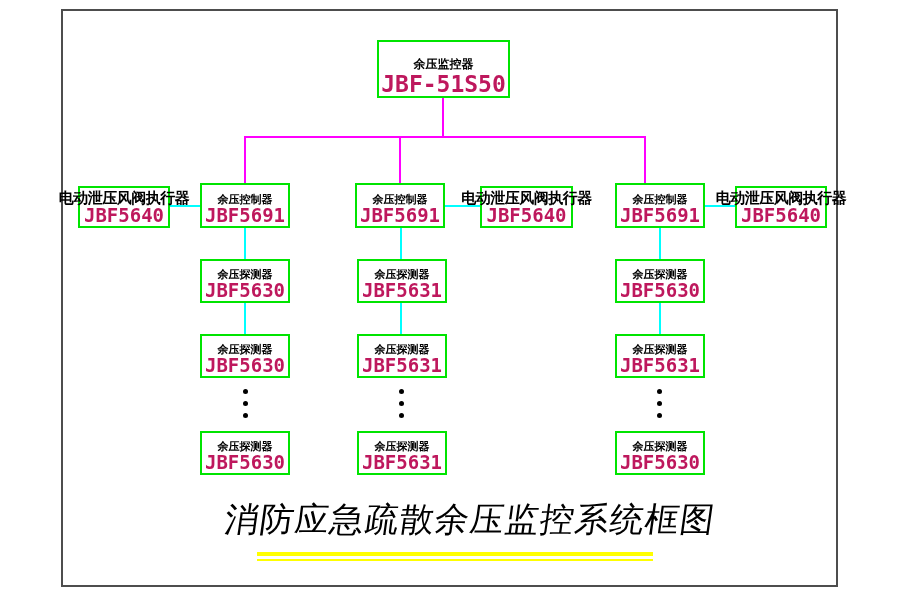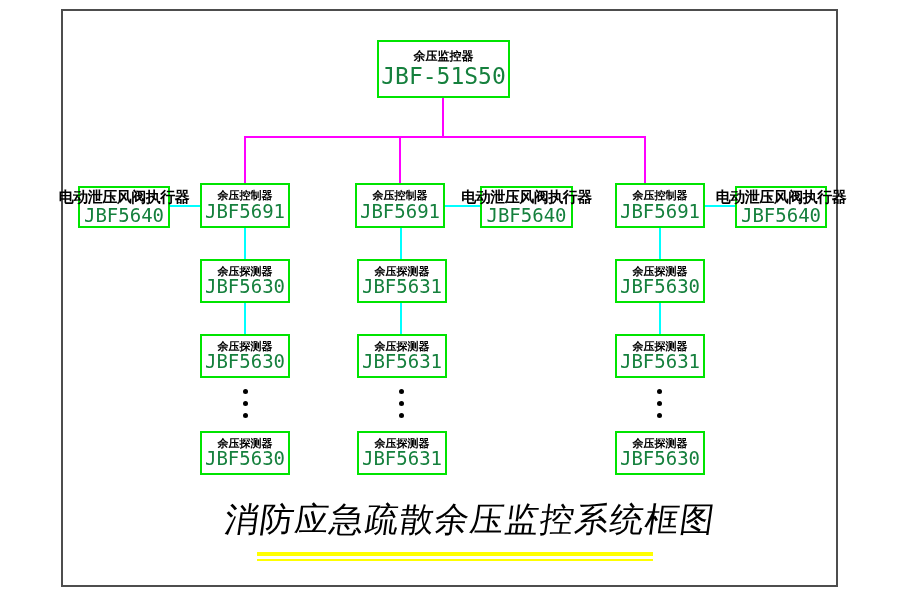--- a/index.html
+++ b/index.html
@@ -1,26 +1,26 @@
 <!DOCTYPE html>
 <html><head>
 <meta charset="utf-8">
 <style>
   html,body{margin:0;padding:0;background:#fff;}
   .canvas{position:relative;width:901px;height:598px;background:#fff;overflow:hidden;
           font-family:"Liberation Sans",sans-serif;}
   .frame{position:absolute;left:61px;top:9px;width:777px;height:578px;
          border:2px solid #4d4d4d;box-sizing:border-box;background:transparent;}
   .box{position:absolute;border:2px solid #00e400;background:#fff;box-sizing:border-box;
-       display:flex;flex-direction:column;align-items:center;justify-content:center;z-index:2;}
+       display:flex;flex-direction:column;align-items:center;justify-content:flex-end;z-index:2;}
   .cn{font-size:11px;font-weight:700;color:#000;line-height:1.15;white-space:nowrap;}
   .cn.small{font-size:15px;letter-spacing:-0.5px;}
   .cn.big{font-size:12px;}
-  .model{font-family:"DejaVu Sans Mono",monospace;font-size:19px;font-weight:400;
-         color:#15803d;line-height:1.05;white-space:nowrap;}
+  .model{font-family:"DejaVu Sans Mono",monospace;font-size:19px;font-weight:700;
+         color:#be185d;line-height:1.05;white-space:nowrap;}
   .model.big{font-size:23px;}
   .ln{position:absolute;z-index:1;}
   .magenta{background:#ff00ff;}
   .cyan{background:#00ffff;}
   .v{width:2px;}
   .h{height:2px;}
   .dots{position:absolute;display:flex;flex-direction:column;align-items:center;gap:7px;z-index:2;}
   .dots i{width:5px;height:5px;border-radius:50%;background:#000;display:block;}
   .title{position:absolute;left:225px;top:497px;width:460px;text-align:center;
          font-size:34px;color:#000;font-weight:400;letter-spacing:1px;

